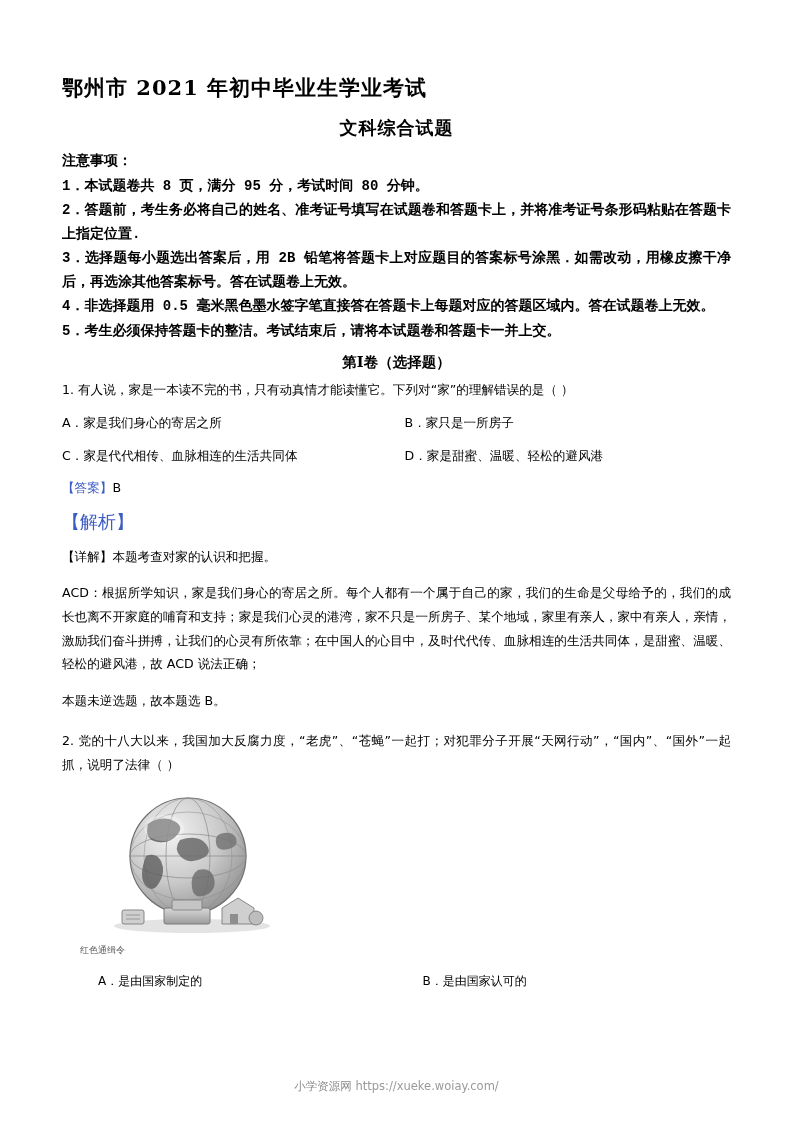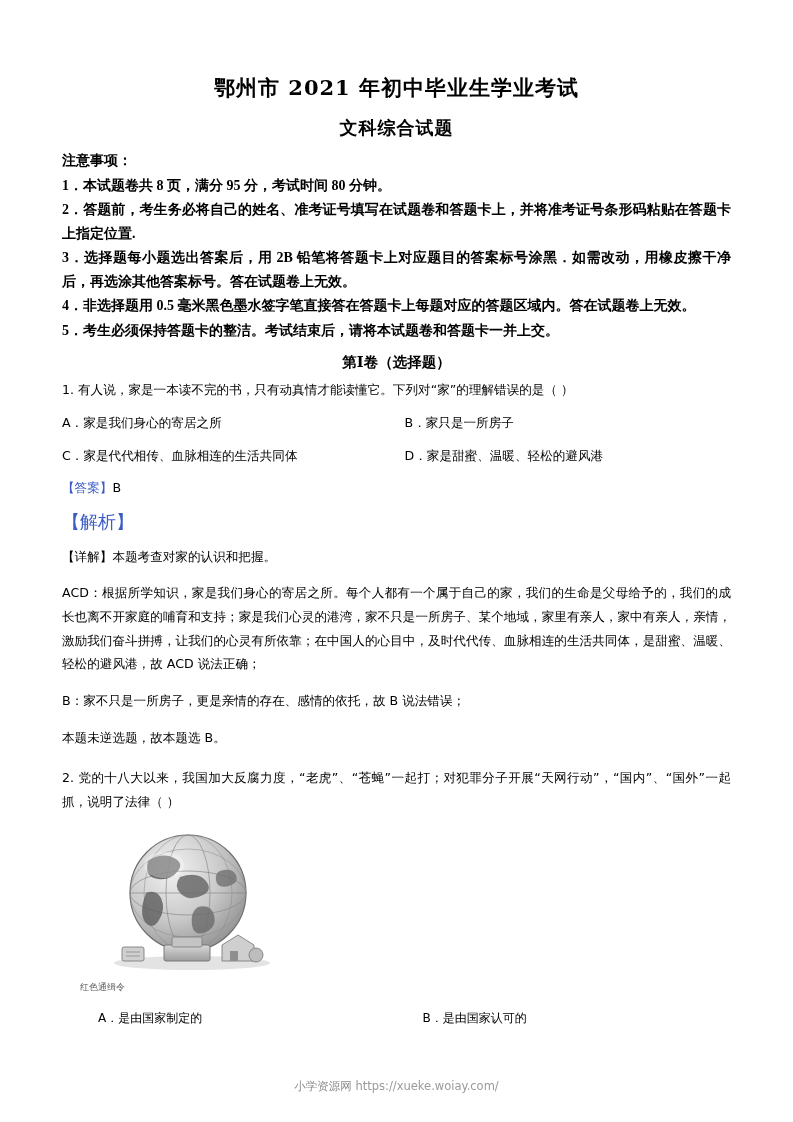--- a/index.html
+++ b/index.html
@@ -16,21 +16,20 @@
     overflow: hidden;
   }
   .page {
     width: 793px;
     height: 1122px;
     box-sizing: border-box;
     padding: 60px 62px 0 62px;
     position: relative;
   }
   .title-main {
-    text-align: center;
     font-family: "DejaVu Serif", "Liberation Serif", serif;
     font-weight: bold;
     font-size: 21px;
     letter-spacing: 1px;
     margin-bottom: 0;
   }
   .title-sub {
     text-align: center;
     font-family: "DejaVu Serif", "Liberation Serif", serif;
     font-weight: bold;
@@ -40,21 +39,21 @@
     margin-bottom: 10px;
   }
   .notice-head {
     font-family: "DejaVu Serif", "Liberation Serif", serif;
     font-weight: bold;
     font-size: 14px;
     margin-top: 12px;
     margin-bottom: 4px;
   }
   .notice-item {
-    font-family: Liberation Serif, serif;
+    font-family: Liberation Mono, monospace;
     font-weight: bold;
     font-size: 14px;
     line-height: 1.72;
     margin: 0;
     text-align: justify;
   }
   .section-head {
     text-align: center;
     font-family: "DejaVu Serif", "Liberation Serif", serif;
     font-weight: bold;
@@ -177,21 +176,20 @@
     <span class="ans-tag">【答案】</span><span class="ans-val">B</span>
   </div>
 
   <div class="exp-line">【解析】</div>
 
   <div class="detail-line">
     <span>【详解】</span><span>本题考查对家的认识和把握。</span>
   </div>
 
   <p class="para">ACD：根据所学知识，家是我们身心的寄居之所。每个人都有一个属于自己的家，我们的生命是父母给予的，我们的成长也离不开家庭的哺育和支持；家是我们心灵的港湾，家不只是一所房子、某个地域，家里有亲人，家中有亲人，亲情，激励我们奋斗拼搏，让我们的心灵有所依靠；在中国人的心目中，及时代代传、血脉相连的生活共同体，是甜蜜、温暖、轻松的避风港，故 ACD 说法正确；</p>
-  <p class="para">B：家不只是一所房子，更是亲情的存在、感情的依托，故 B 说法错误；</p>
   <p class="para">本题未逆选题，故本题选 B。</p>
 
   <p class="q2-stem">2. 党的十八大以来，我国加大反腐力度，“老虎”、“苍蝇”一起打；对犯罪分子开展“天网行动”，“国内”、“国外”一起抓，说明了法律（      ）</p>
 
   <div class="figure-wrap">
     <svg width="240" height="150" viewBox="0 0 240 150">
       <defs>
         <radialGradient id="globeGrad" cx="36%" cy="30%" r="78%">
           <stop offset="0%" stop-color="#f2f2f2"></stop>
           <stop offset="55%" stop-color="#c9c9c9"></stop>

